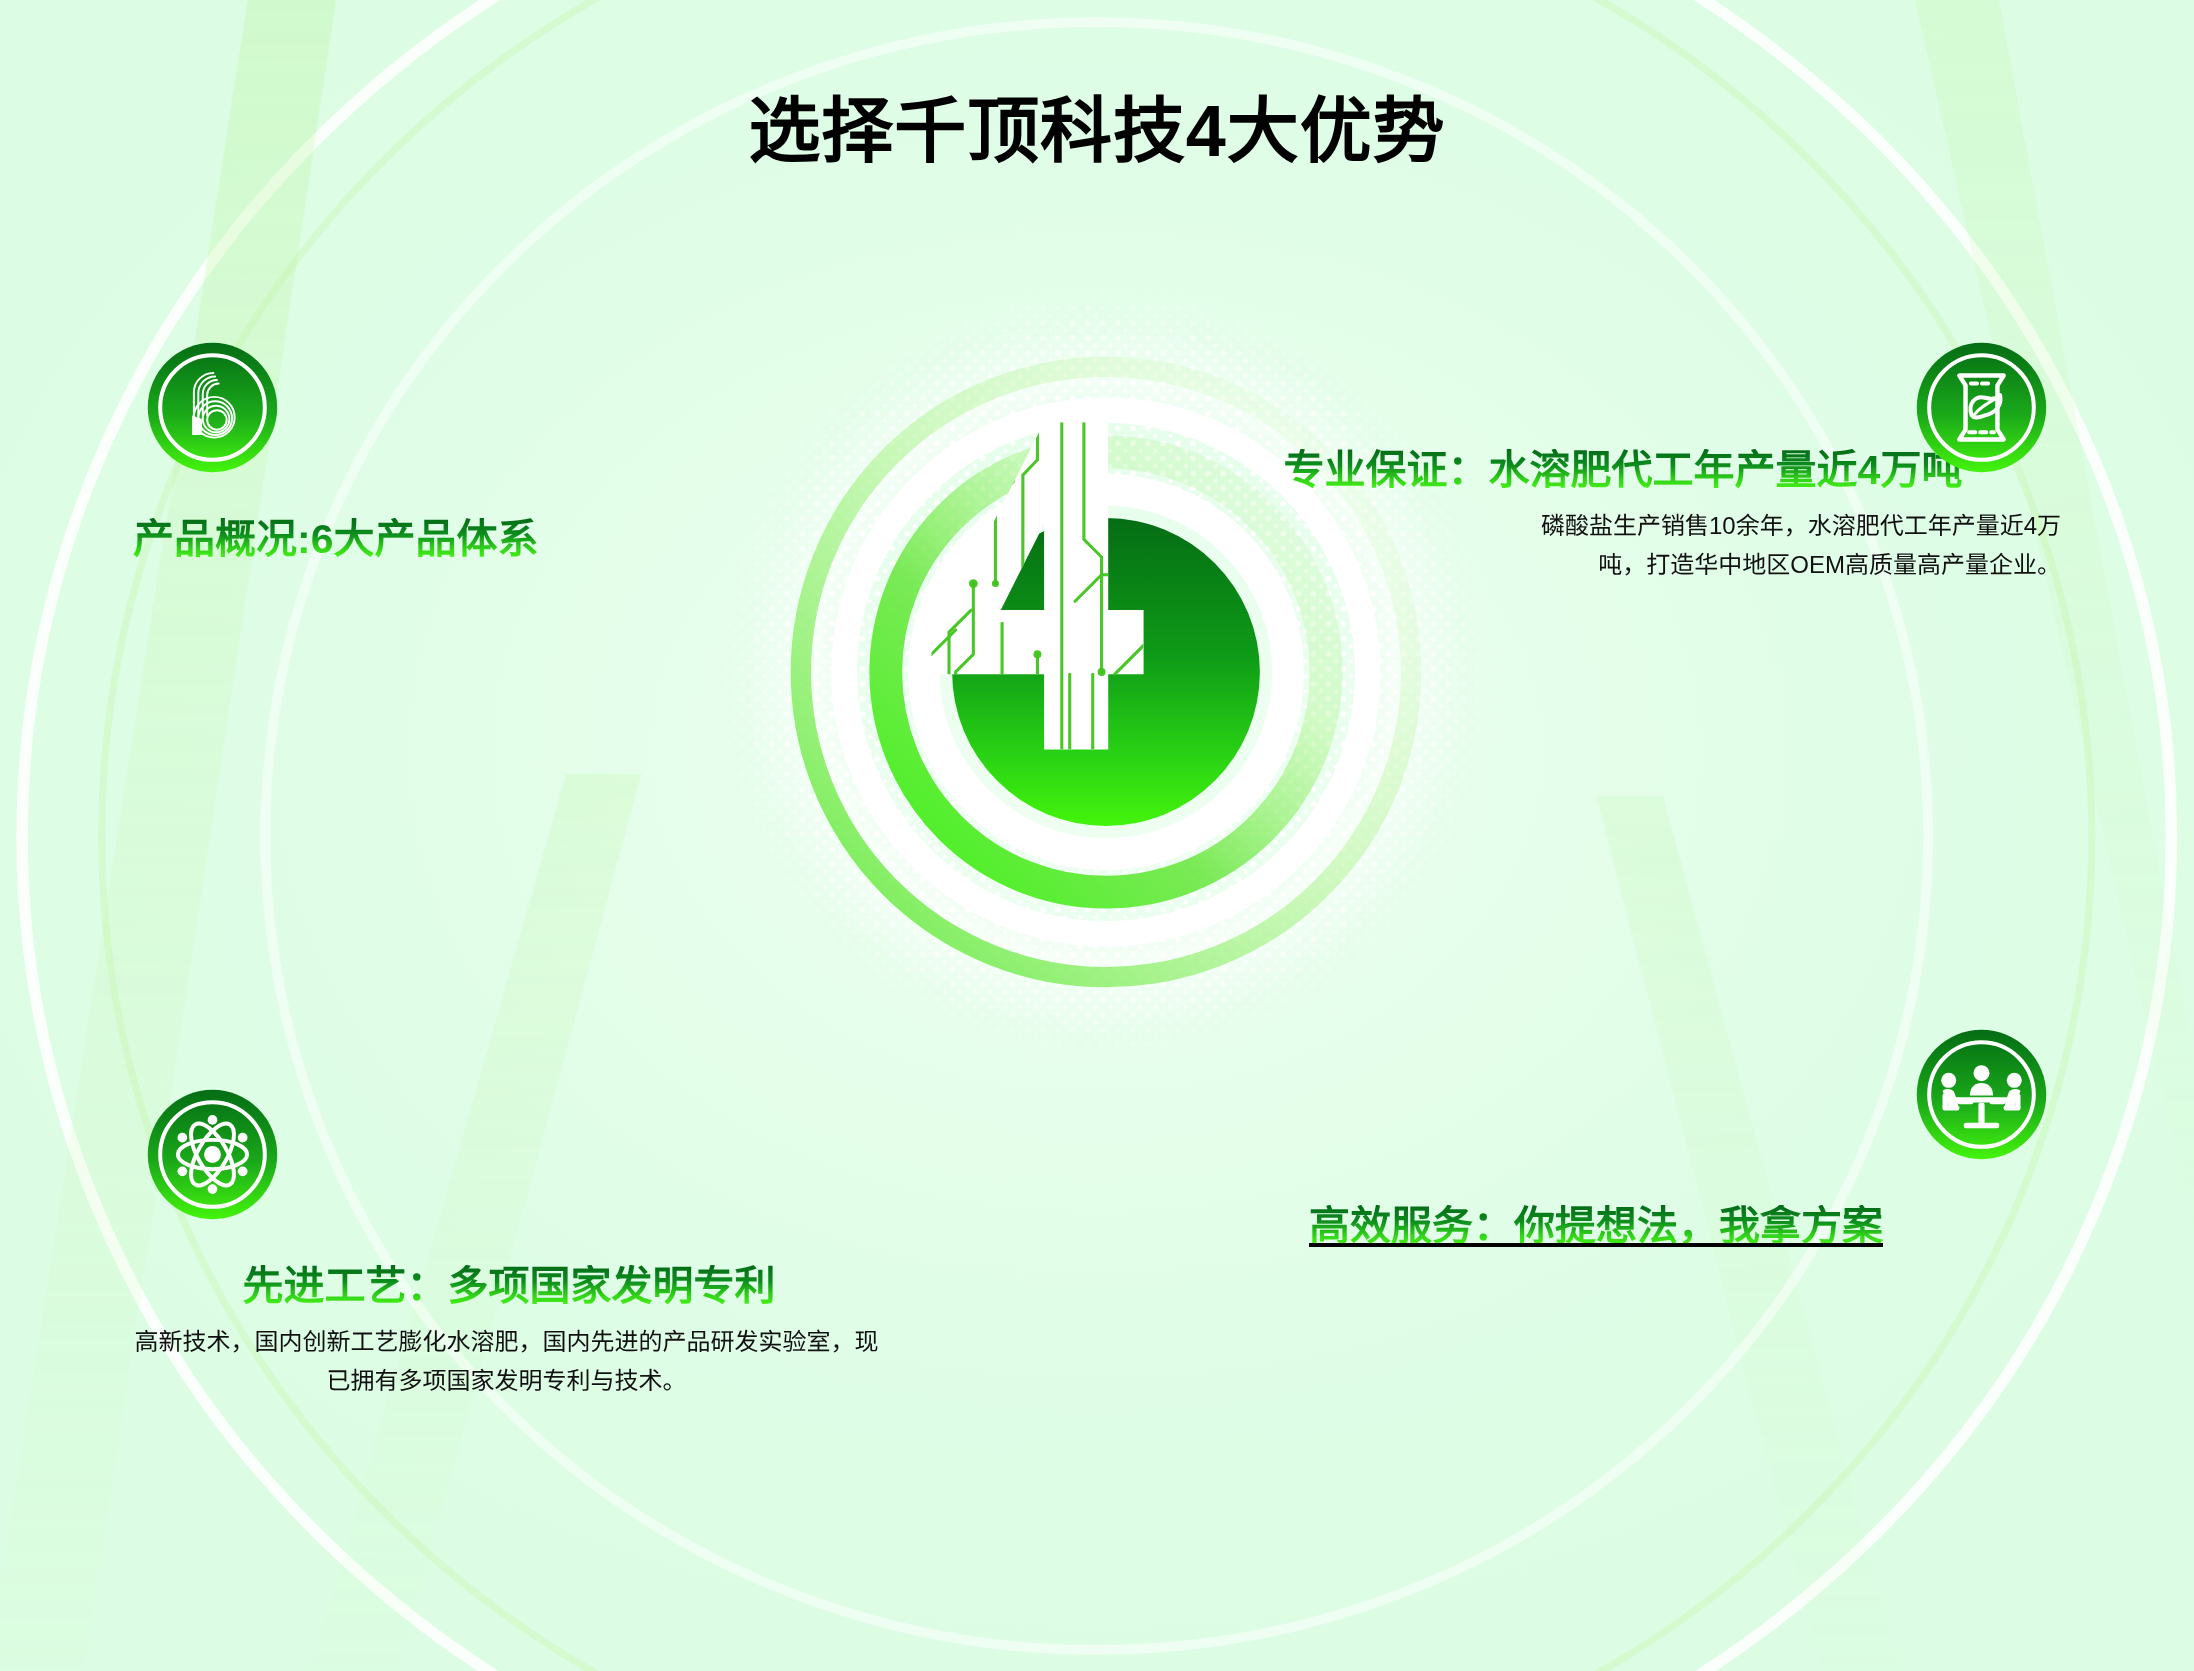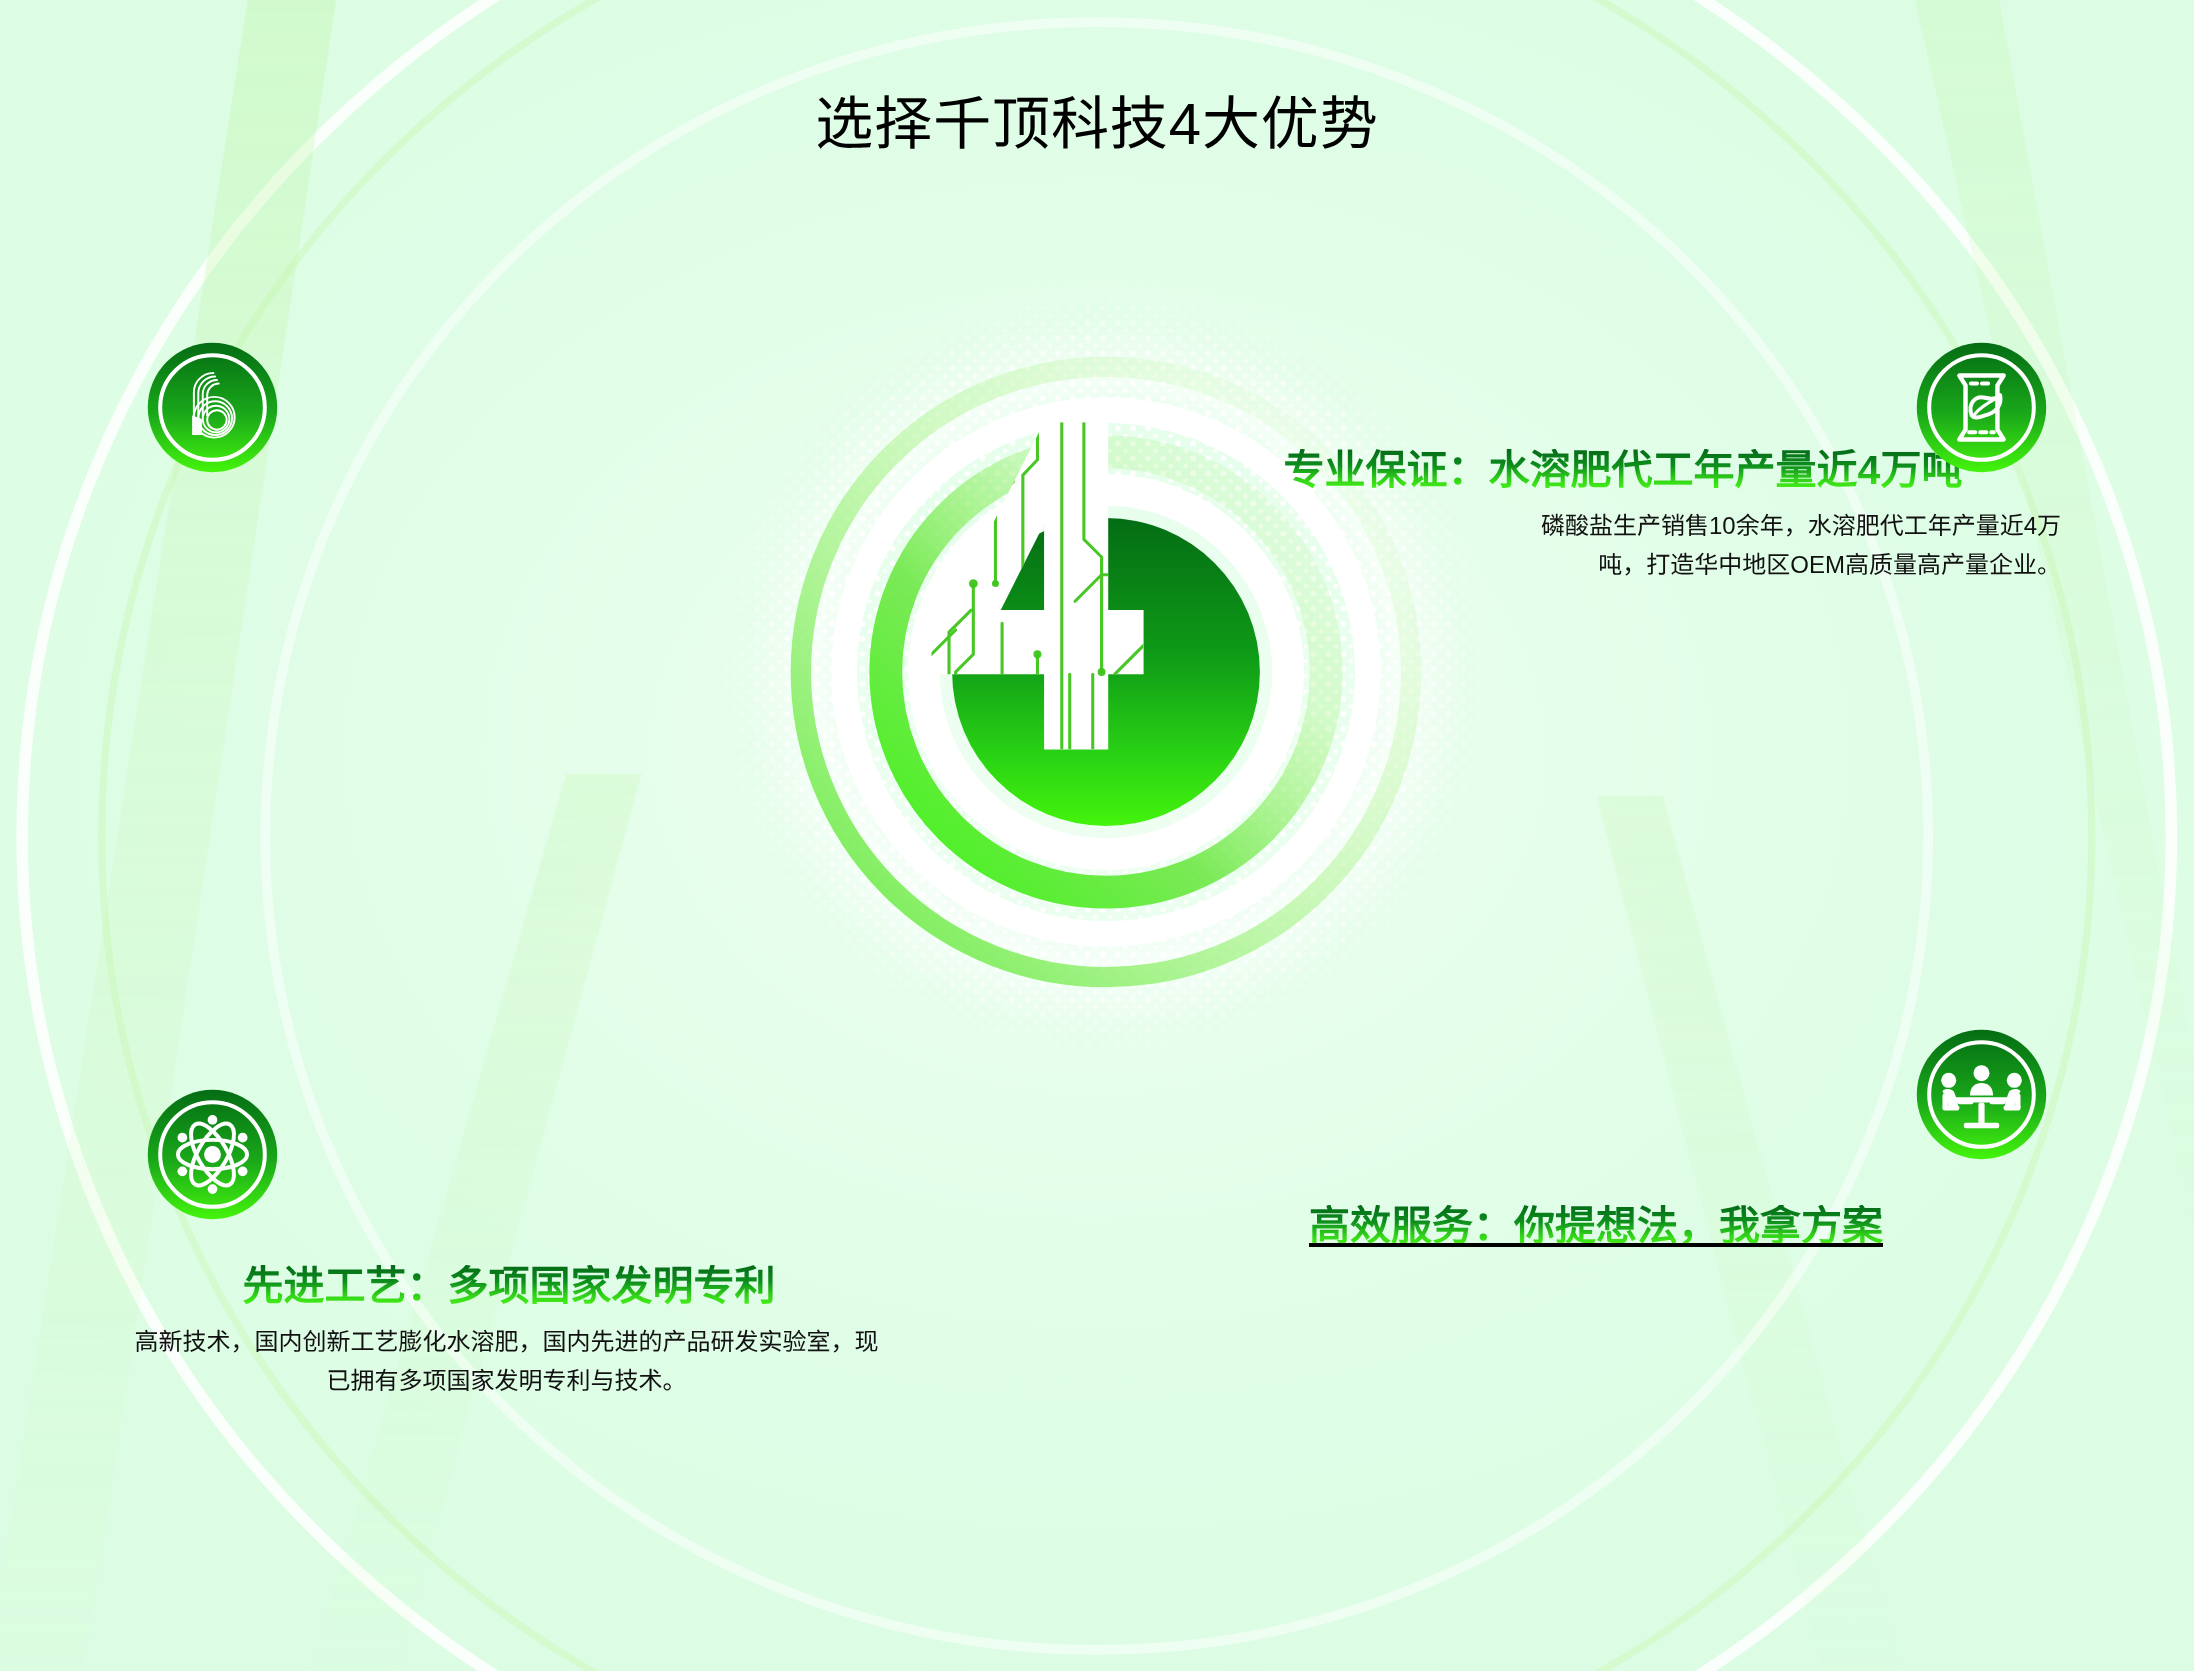--- a/index.html
+++ b/index.html
@@ -13,23 +13,23 @@
   }
   .stage{position:absolute;inset:0;overflow:hidden;}
 
   
   .bg-svg{position:absolute;inset:0;width:2194px;height:1672px;}
 
   
   .title{
     position:absolute;left:0;right:0;top:95px;
     text-align:center;
-    font-size:58px;
+    font-size:72px;
     line-height:1;
-    font-weight:normal;
+    font-weight:bold;
     letter-spacing:0.9px;
     color:#000000;
     white-space:nowrap;
     z-index:40;
   }
 
   
   .quad{position:absolute;z-index:35;}
   .quad .icon-badge{position:absolute;top:0;}
   .quad .q-head{
@@ -233,20 +233,21 @@
           <path d="M 160 88 A 32 32 0 0 0 128 120 L 128 170"></path>
           <path d="M 164 96 A 26 26 0 0 0 138 122 L 138 168"></path>
           <path d="M 108 172 A 46 46 0 1 0 154 126 A 46 46 0 0 0 108 172 Z"></path>
           <path d="M 118 174 A 38 38 0 1 0 156 136 A 38 38 0 0 0 118 174 Z"></path>
           <path d="M 128 176 A 30 30 0 1 0 158 146 A 30 30 0 0 0 128 176 Z"></path>
           <path d="M 138 178 A 22 22 0 1 0 160 156 A 22 22 0 0 0 138 178 Z"></path>
         </g>
         <path d="M 104 168 L 104 212 L 126 212 L 126 176 Z" fill="#ffffff"></path>
       </svg>
     </div>
+    <div class="q-head">产品概况:6大产品体系</div>
   </div>
 
   <div class="quad" id="q-tr">
     <div class="icon-badge">
       <svg class="badge-svg" viewBox="0 0 300 300">
         <defs>
           <linearGradient id="bg2" x1="0" y1="0" x2="0" y2="1">
             <stop offset="0%" stop-color="#046d14"></stop>
             <stop offset="55%" stop-color="#1aa81a"></stop>
             <stop offset="100%" stop-color="#44f40c"></stop>

